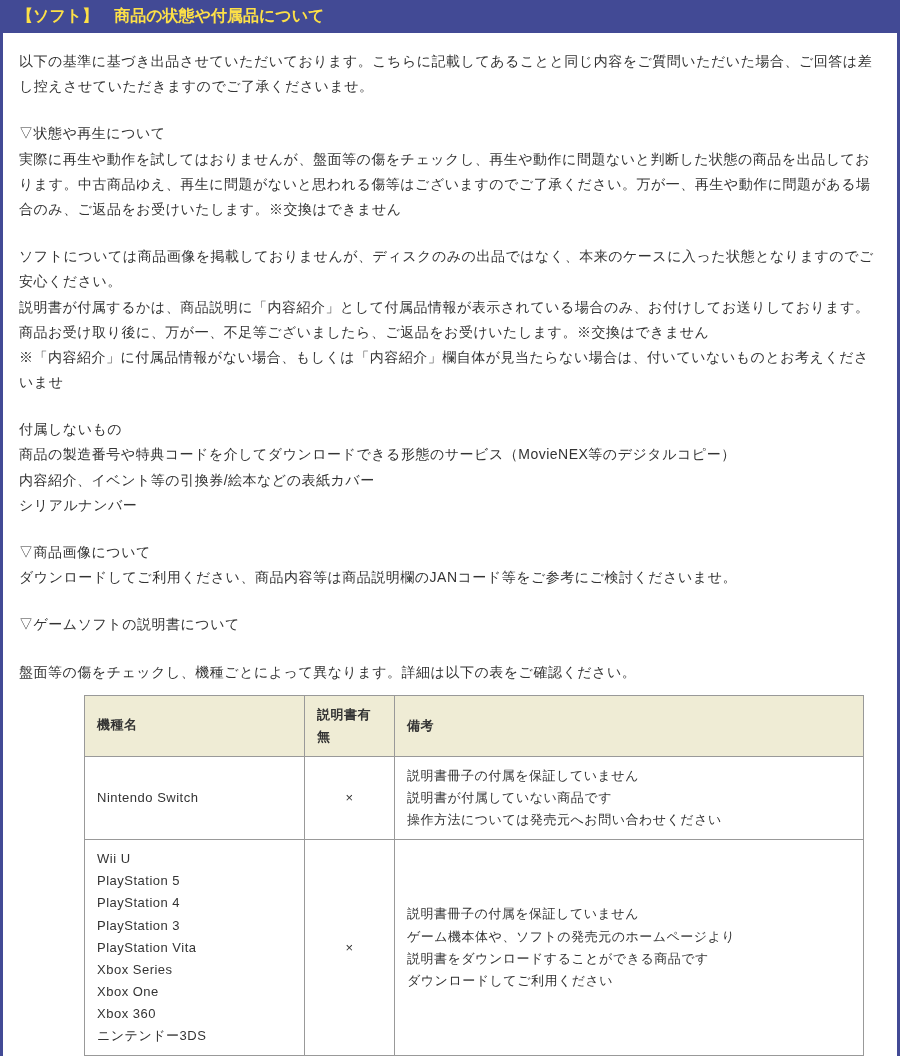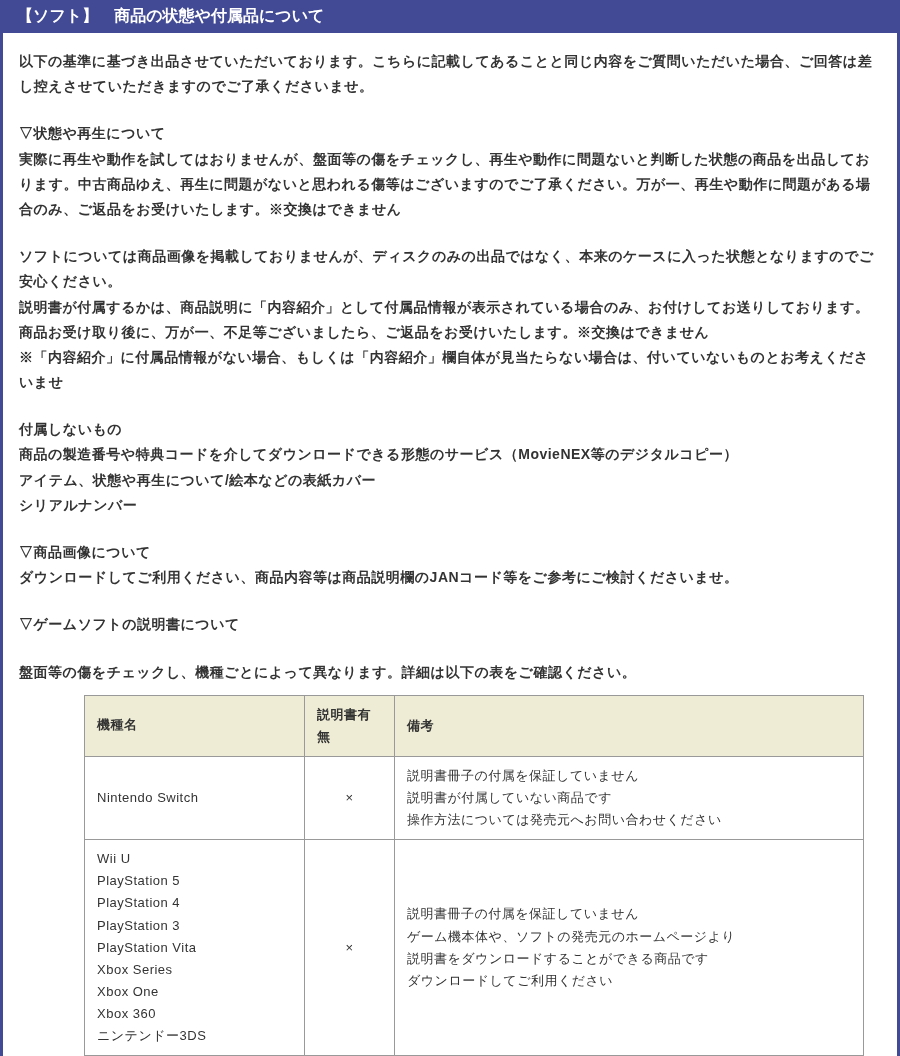--- a/index.html
+++ b/index.html
@@ -10,31 +10,31 @@
     color: #333;
     background: #fff;
   }
   .container {
     width: 900px;
     border-left: 3px solid #424a95;
     border-right: 3px solid #424a95;
   }
   .header {
     background: #424a95;
-    color: #ffffff;
+    color: #fde047;
     font-weight: bold;
     font-size: 16px;
     padding: 6px 14px;
   }
   .body {
     padding: 16px 16px 20px 16px;
     line-height: 1.8;
     letter-spacing: 0.5px;
   }
-  .body p { margin: 0; font-weight: bold; }
+  .body p { margin: 0; }
   .spacer { height: 22px; }
   table.manual {
     border-collapse: collapse;
     width: 780px;
     margin: 10px 0 0 65px;
     font-size: 13px;
   }
   table.manual th, table.manual td {
     border: 1px solid #999;
     padding: 8px 12px;
@@ -72,21 +72,21 @@
 
     <p>ソフトについては商品画像を掲載しておりませんが、ディスクのみの出品ではなく、本来のケースに入った状態となりますのでご安心ください。</p>
     <p>説明書が付属するかは、商品説明に「内容紹介」として付属品情報が表示されている場合のみ、お付けしてお送りしております。</p>
     <p>商品お受け取り後に、万が一、不足等ございましたら、ご返品をお受けいたします。※交換はできません</p>
     <p>※「内容紹介」に付属品情報がない場合、もしくは「内容紹介」欄自体が見当たらない場合は、付いていないものとお考えくださいませ</p>
 
     <div class="spacer"></div>
 
     <p>付属しないもの</p>
     <p>商品の製造番号や特典コードを介してダウンロードできる形態のサービス（MovieNEX等のデジタルコピー）</p>
-    <p>アイテム、状態や再生について/絵本などの表紙カバー</p>
+    <p>内容紹介、イベント等の引換券/絵本などの表紙カバー</p>
     <p>シリアルナンバー</p>
 
     <div class="spacer"></div>
 
     <p>▽商品画像について</p>
     <p>ダウンロードしてご利用ください、商品内容等は商品説明欄のJANコード等をご参考にご検討くださいませ。</p>
 
     <div class="spacer"></div>
 
     <p>▽ゲームソフトの説明書について</p>

